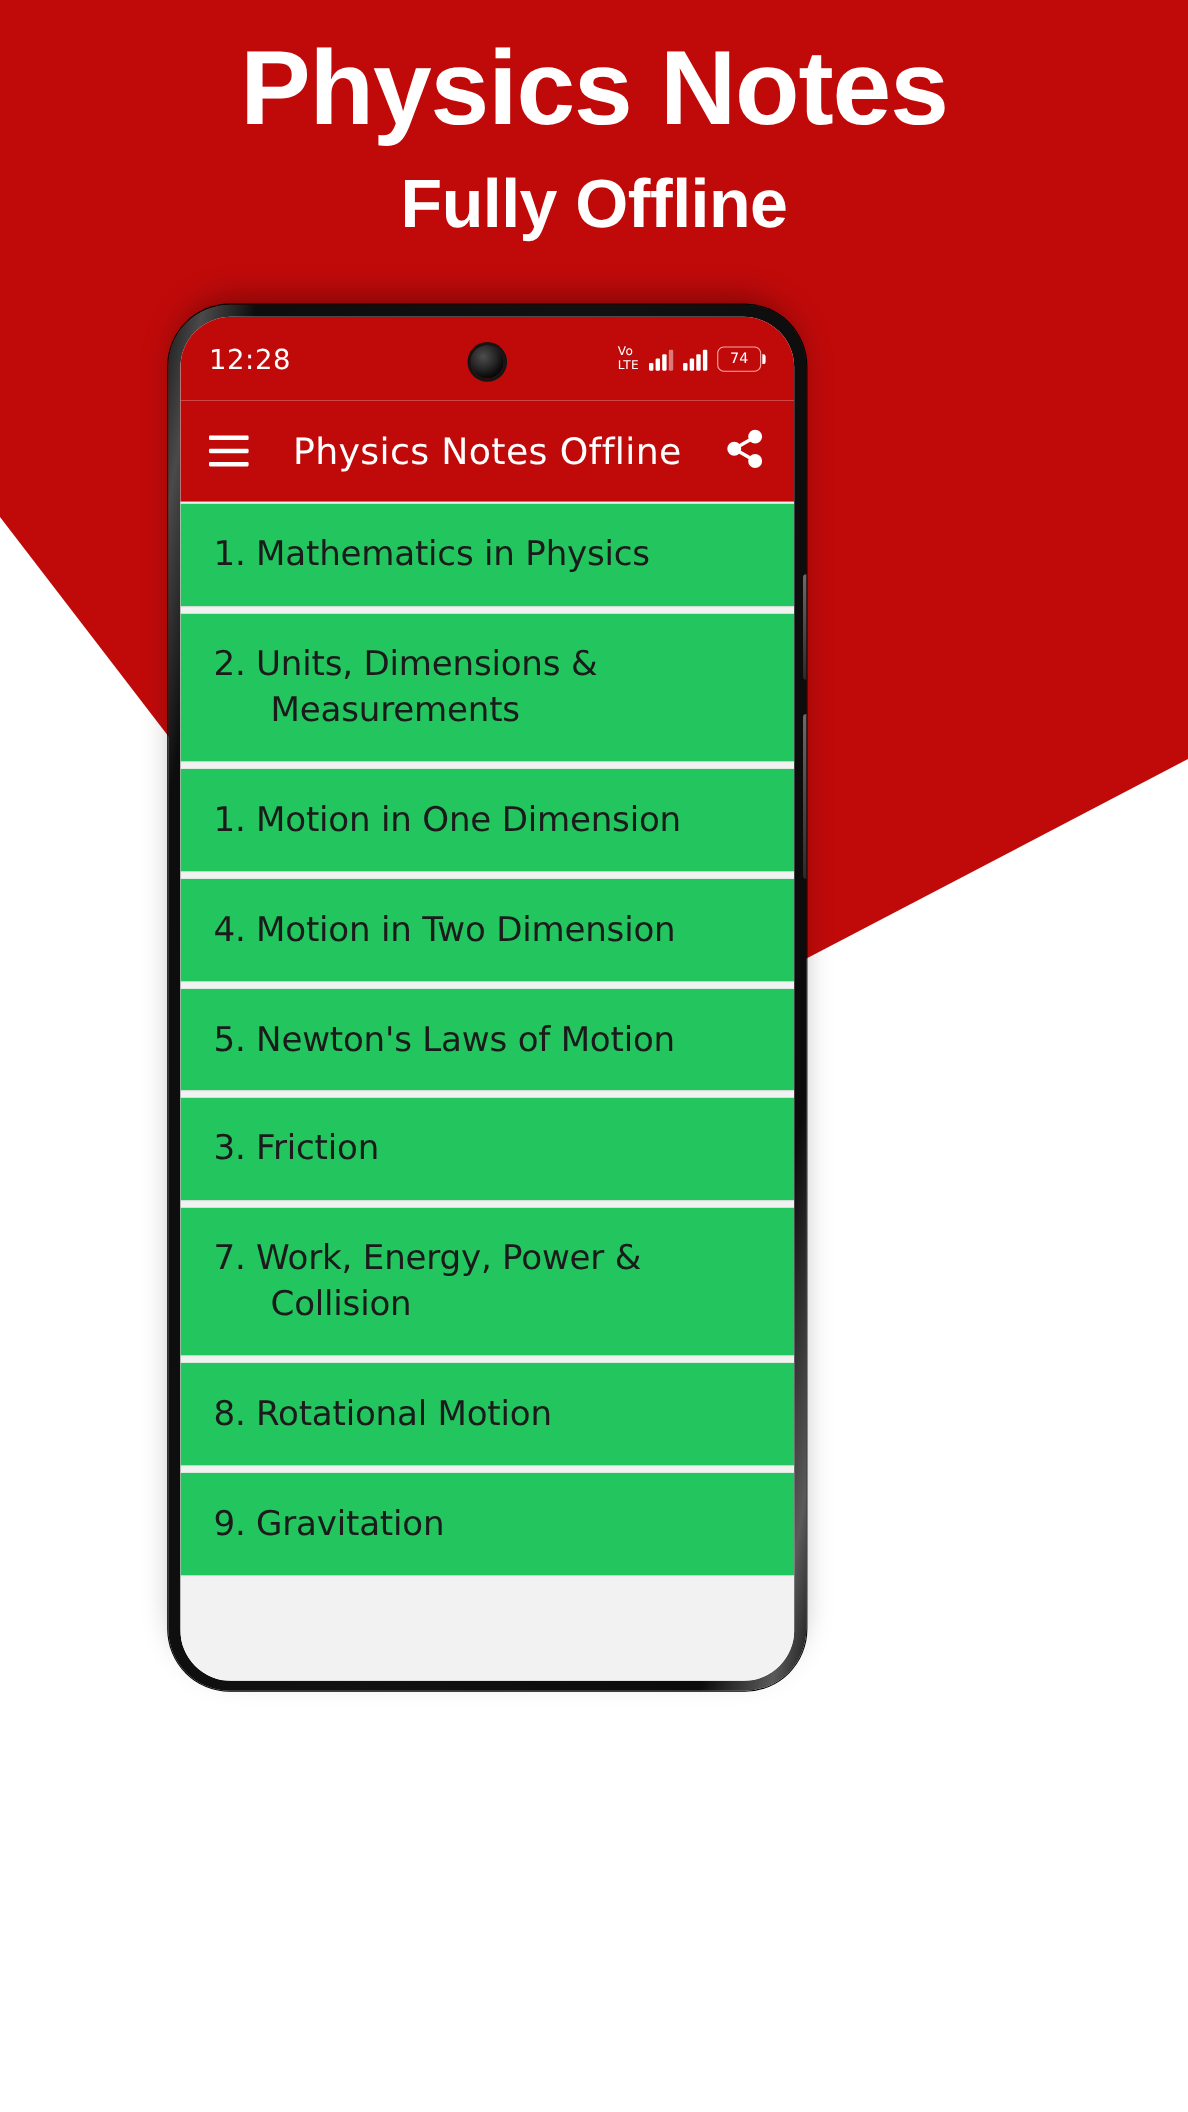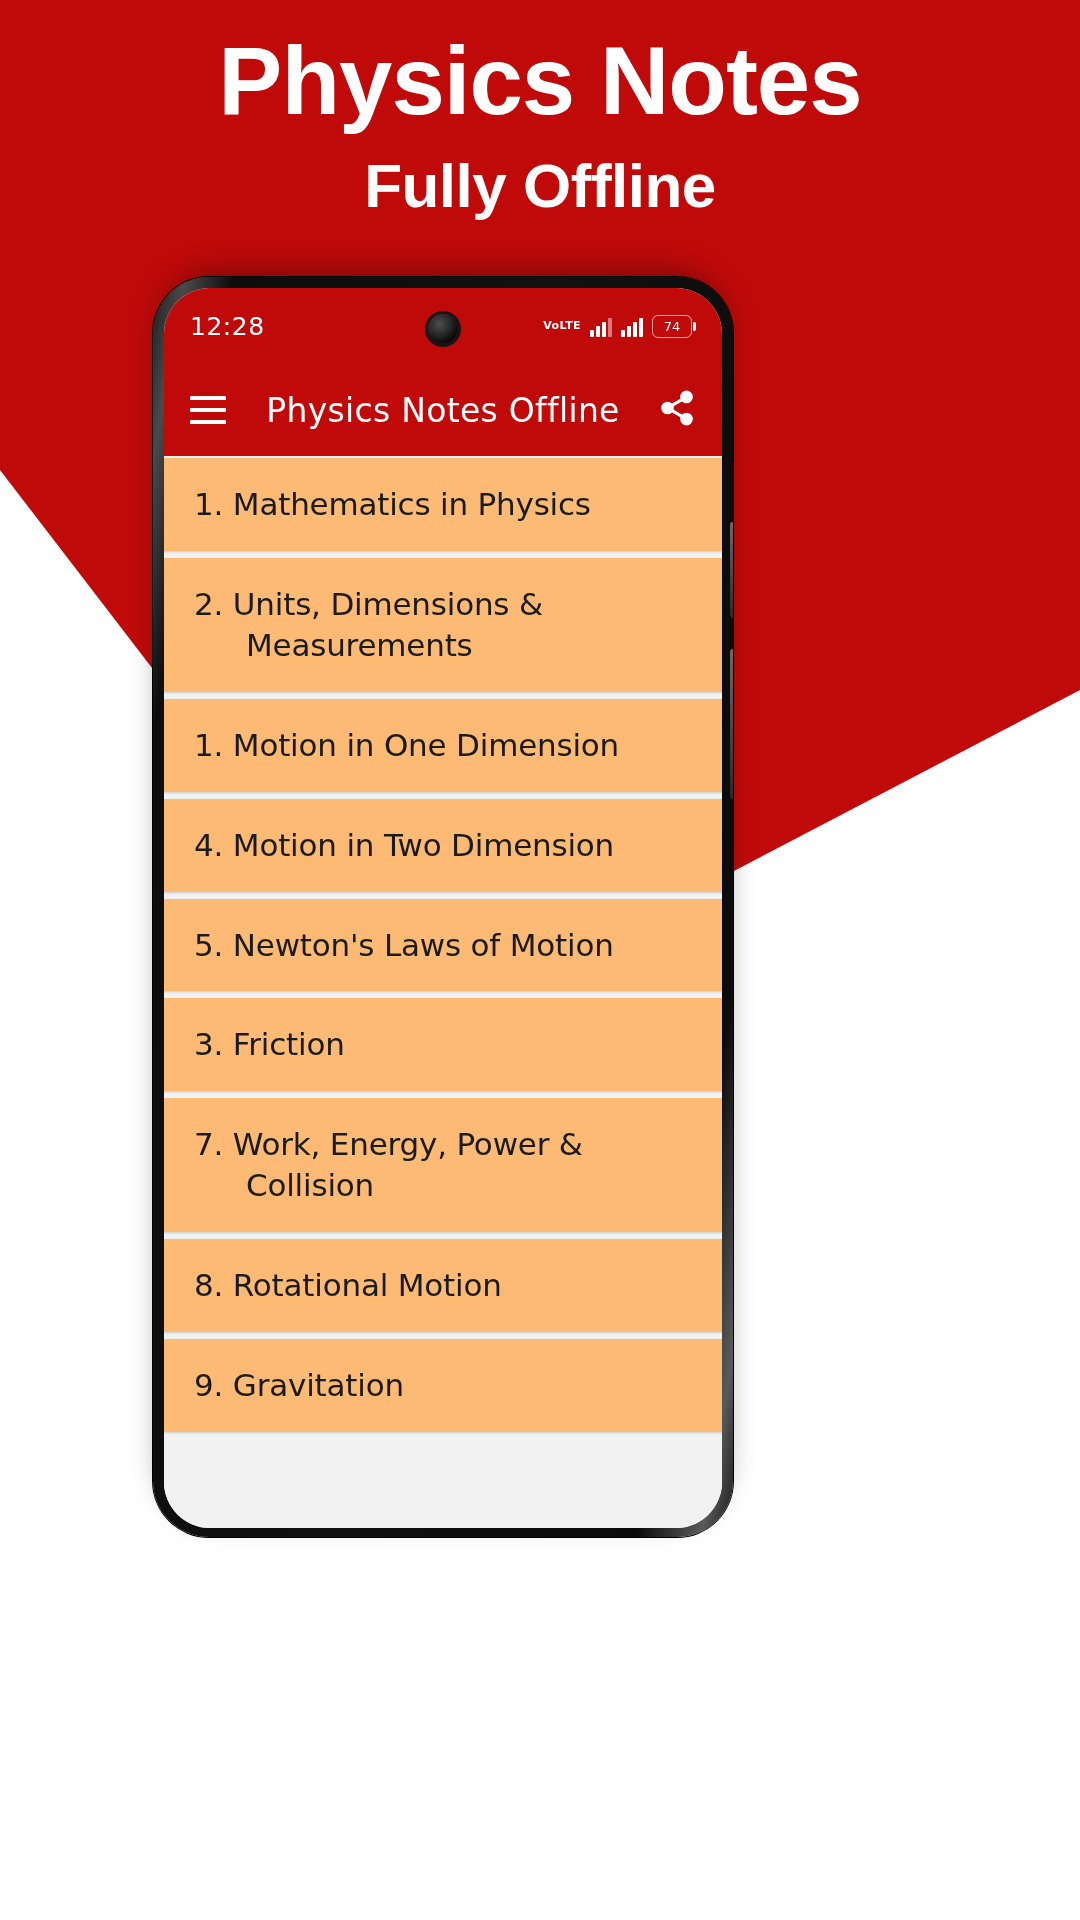--- a/index.html
+++ b/index.html
@@ -70,22 +70,22 @@
   }
   #status-time{font-size:25px;letter-spacing:.5px;font-family:"DejaVu Sans",sans-serif;}
   #camera-hole{
     position:absolute;left:50%;top:26px;transform:translateX(-50%);
     width:30px;height:30px;border-radius:50%;
     background:radial-gradient(circle at 38% 34%,#4e4e4e 0%,#262626 42%,#090909 70%,#000 100%);
     box-shadow:0 0 0 3px #151515;
   }
   #status-icons{display:flex;align-items:center;gap:9px;}
   .volte-ico{
-    display:flex;justify-content:center;
-    font-family:"DejaVu Sans",sans-serif;font-size:11px;font-weight:bold;
+    display:flex;flex-direction:column;justify-content:center;
+    font-family:"DejaVu Sans",sans-serif;font-size:11px;font-weight:normal;
     line-height:12px;color:#fff;letter-spacing:.4px;
   }
   .volte-ico span{display:block;}
   .sig{display:flex;align-items:flex-end;gap:2px;height:22px;}
   .sig i{display:block;width:4px;background:#fff;border-radius:1px;}
   .sig i:nth-child(1){height:7px;}
   .sig i:nth-child(2){height:11px;}
   .sig i:nth-child(3){height:15px;}
   .sig i:nth-child(4){height:19px;}
   .sig.faded i:nth-child(4){opacity:.45;}
@@ -112,21 +112,21 @@
     font-weight:400;letter-spacing:.3px;pointer-events:none;
   }
   #share-icon{margin-left:auto;z-index:2;}
 
   
   #list{
     background:#f2f2f2;height:1072px;overflow:hidden;
     padding-top:2px;box-sizing:border-box;
   }
   .row{
-    background:#fdba74;margin:0 0 7px 0;
+    background:#22c55e;margin:0 0 7px 0;
     padding:26px 30px;box-sizing:border-box;
     box-shadow:0 1px 2px rgba(0,0,0,.16);
     min-height:82px;display:flex;align-items:center;
     cursor:pointer;
   }
   .row-text{
     font-size:31px;color:#1b1b1b;line-height:1.32;
     font-family:"DejaVu Sans",sans-serif;font-weight:400;
     letter-spacing:-.2px;
     padding-left:52px;text-indent:-52px;

